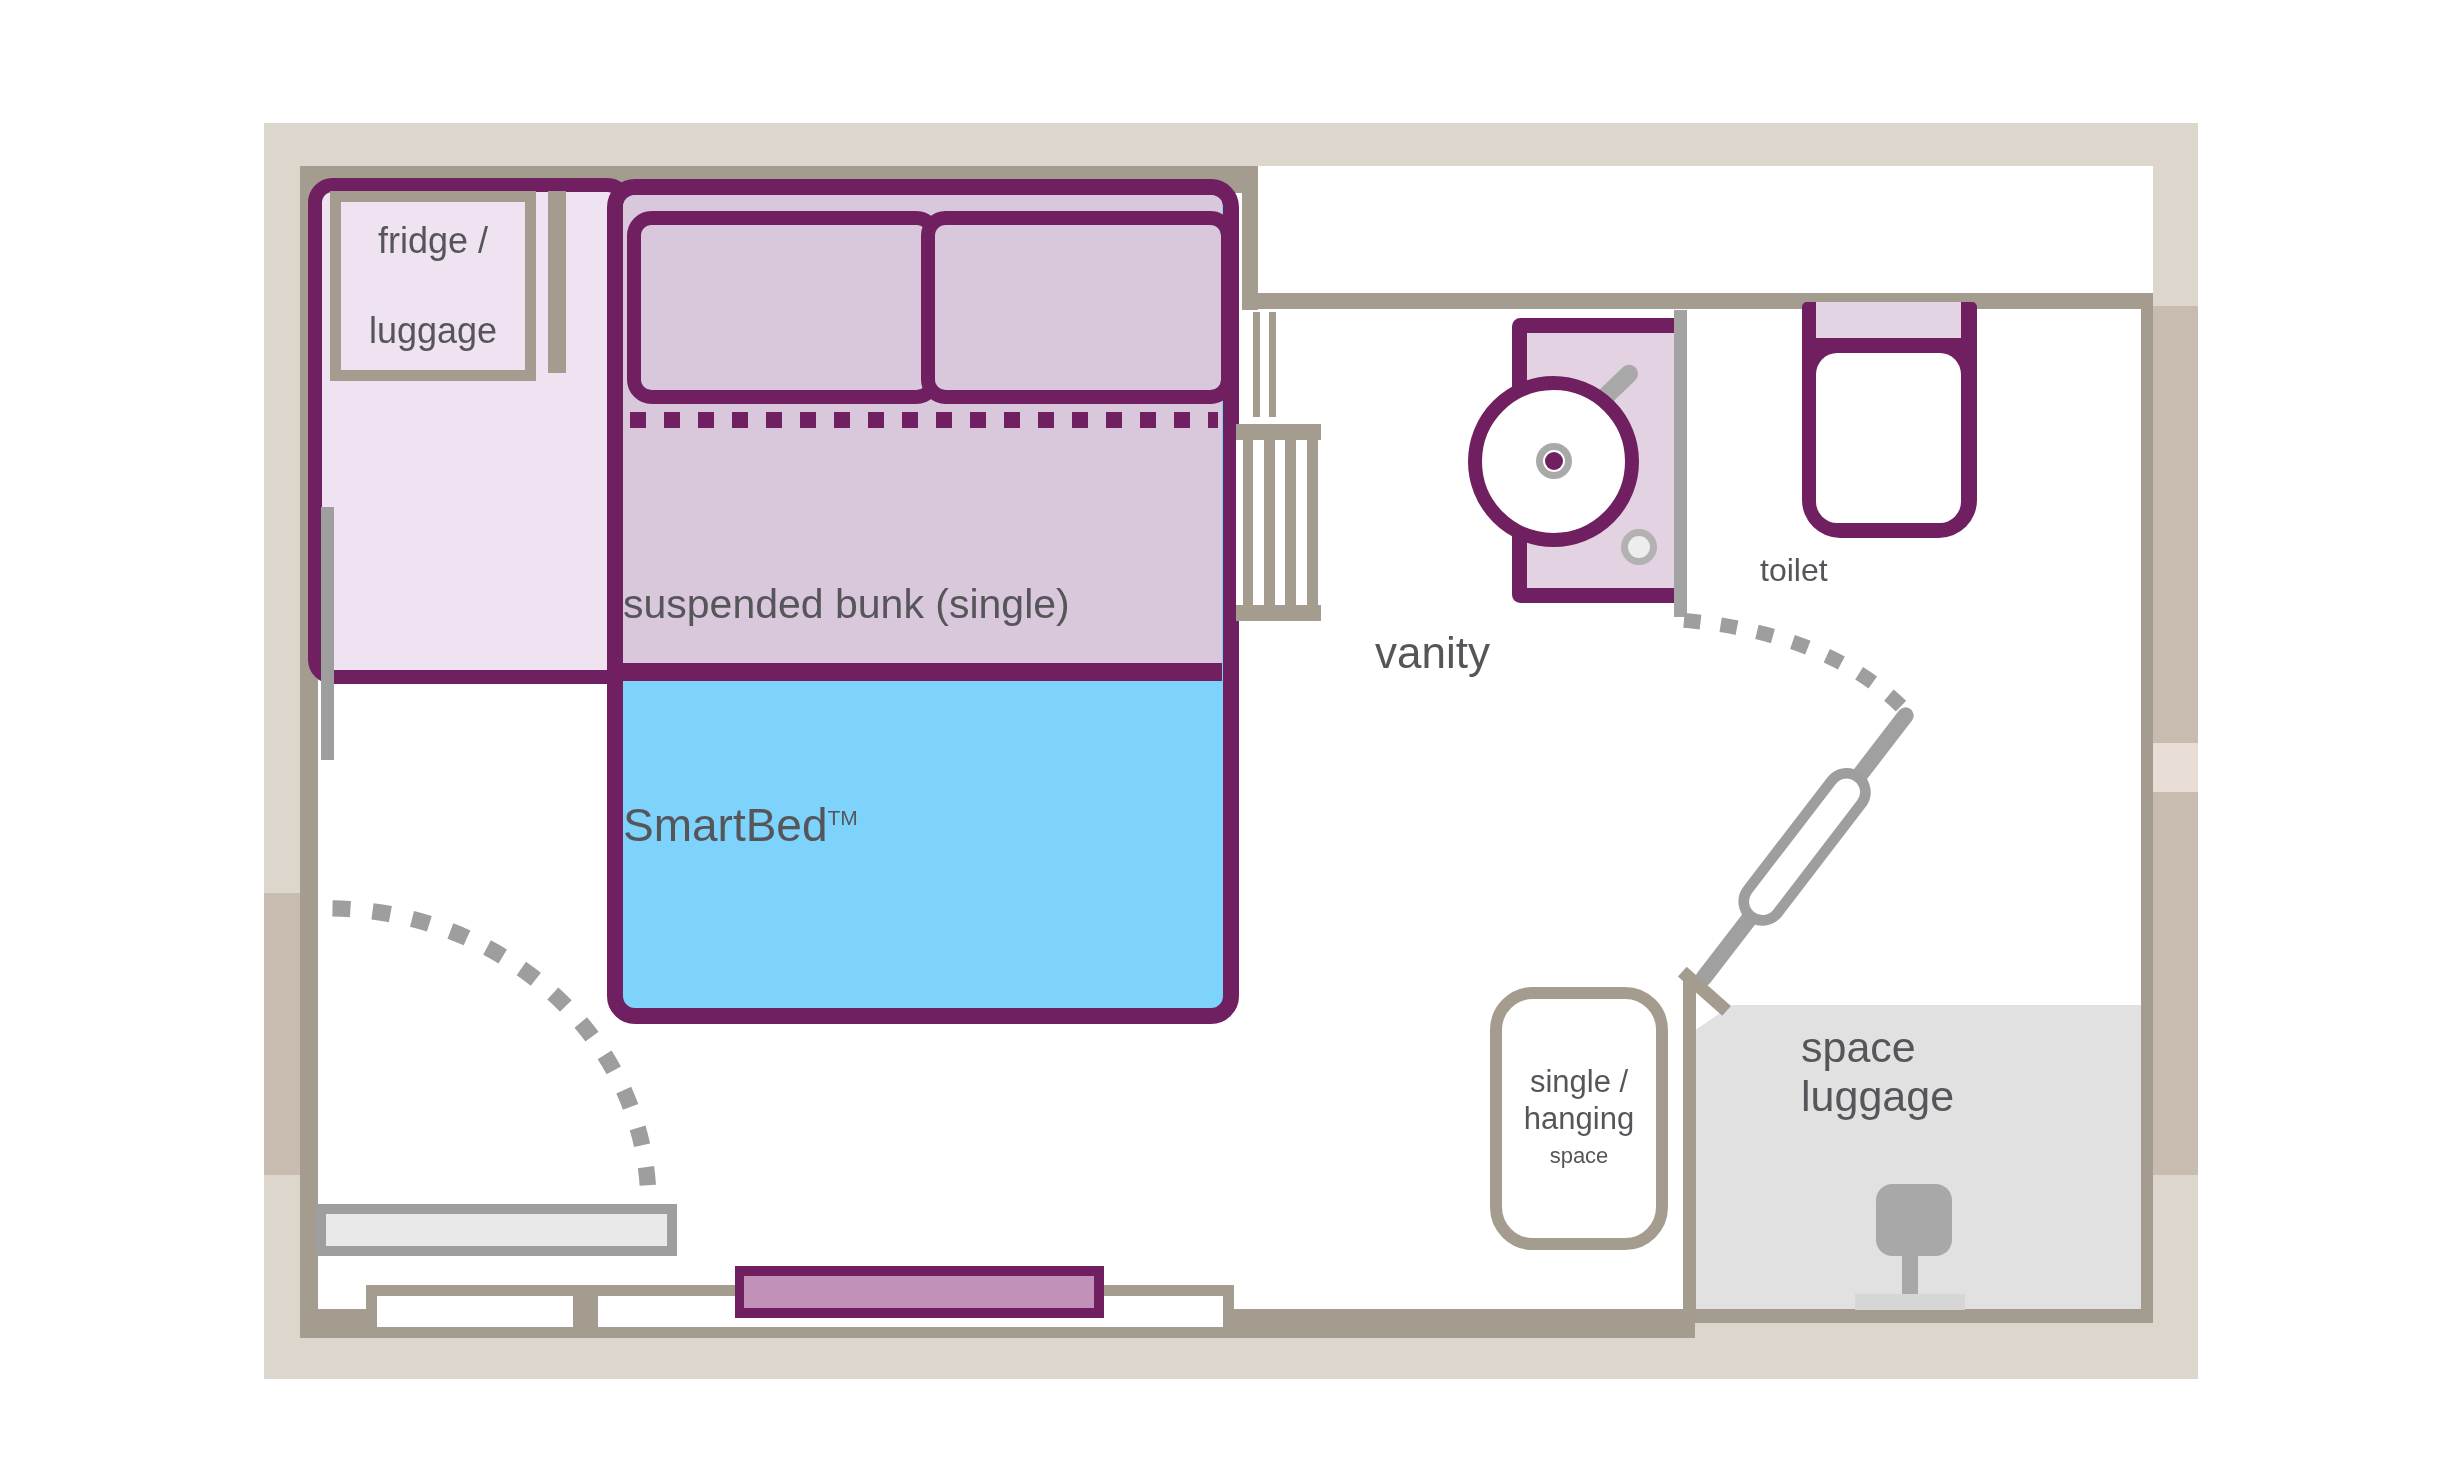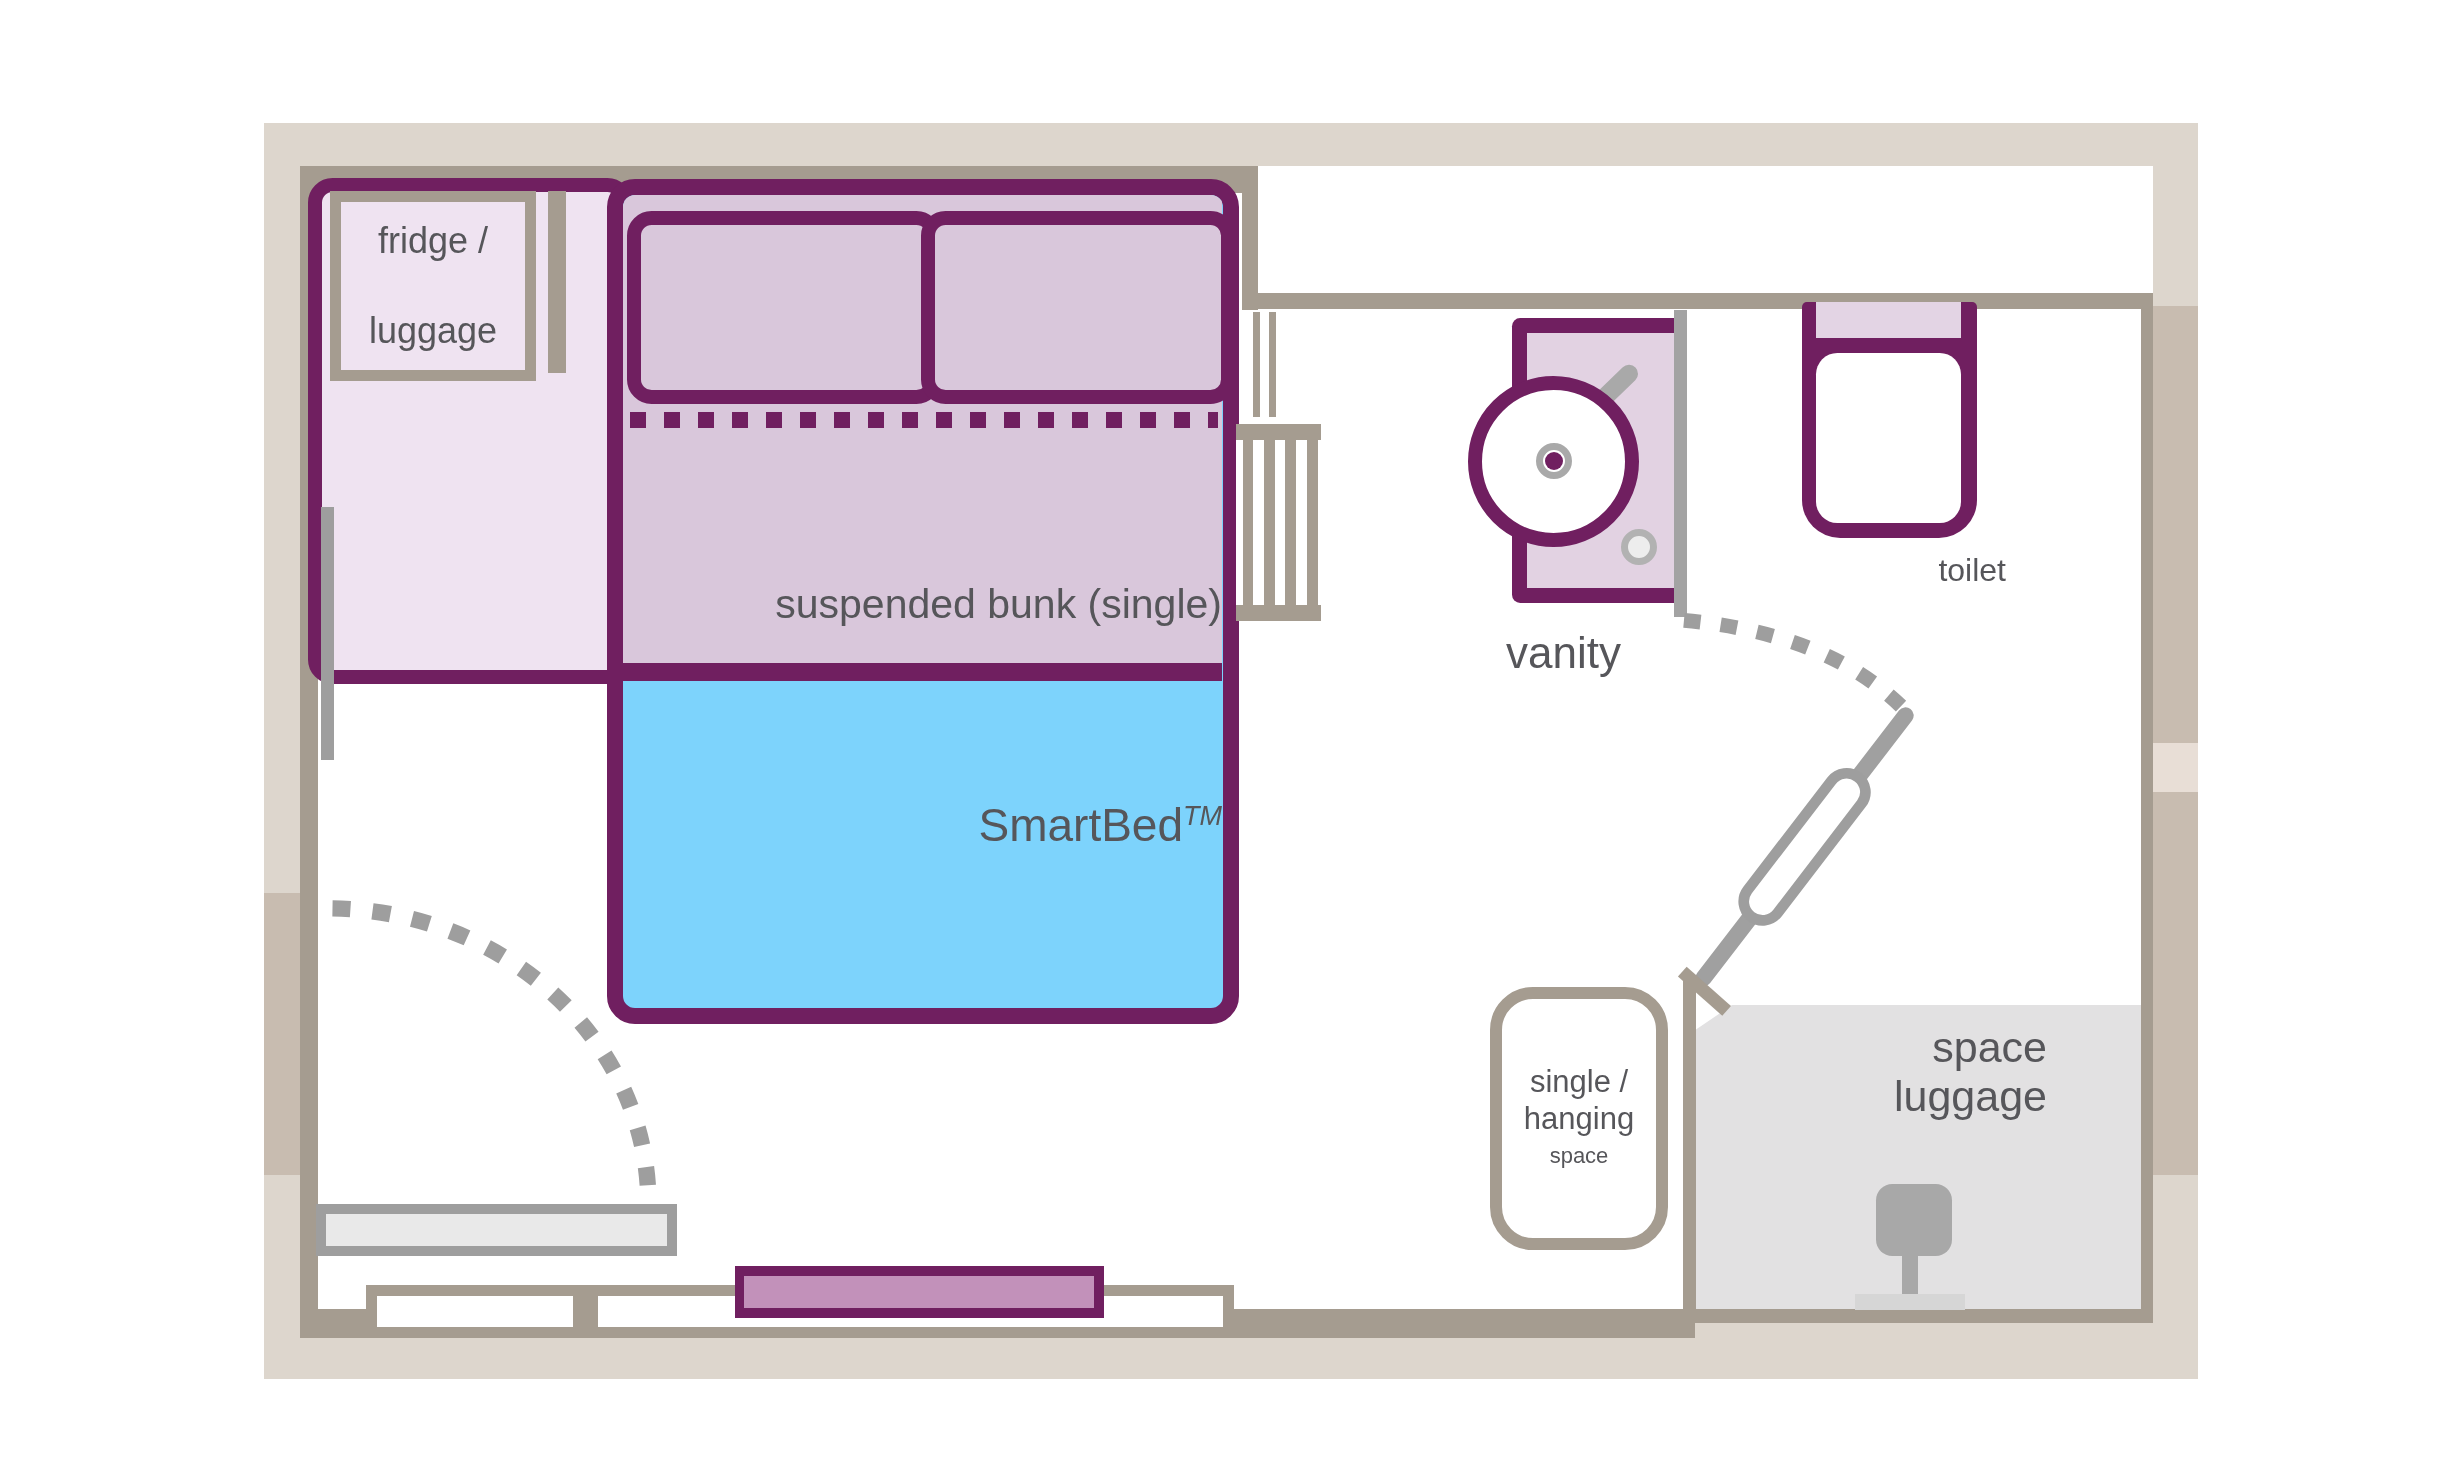--- a/index.html
+++ b/index.html
@@ -6,21 +6,21 @@
   .page{position:relative;width:2462px;height:1477px;background:#ffffff;overflow:hidden;
         font-family:"Liberation Sans",sans-serif;}
   .abs{position:absolute;box-sizing:border-box;}
   
   .frame{background:#ddd6cd;}
   .frame-dark{background:#c8bcb0;}
   .frame-notch{background:#e8ded6;}
   .wall{background:#a59c90;}
   .gray-fix{background:#9e9e9e;}
   .purple{background:#701f60;}
-  .lbl{position:absolute;box-sizing:border-box;color:#56565a;text-align:right;
+  .lbl{position:absolute;box-sizing:border-box;color:#56565a;text-align:left;
        font-family:"Liberation Sans",sans-serif;gap:36px;}
   .closet-fill{background:#efe3f1;}
   .bed{background:#7dd3fc;border:16.4px solid #701f60;border-radius:28px;overflow:hidden;}
   .pillow{position:absolute;border:14.8px solid #701f60;border-radius:24.6px;background:#d9c7db;}
   .dotline{position:absolute;background:repeating-linear-gradient(90deg,#701f60 0 16.4px,transparent 16.4px 34px);}
   .ladder-slat{position:absolute;top:0;bottom:0;width:10.7px;background:#a59c90;}
 </style>
 </head>
 <body>
 
@@ -53,21 +53,21 @@
   <div class="abs gray-fix" style="left:321px;top:507px;width:13px;height:253px;"></div>
 
   <div class="abs bed" style="left:607px;top:179px;width:632px;height:845px;">
     <div class="abs" style="left:0;top:0;width:599px;height:468px;background:#d9c7db;"></div>
     <div class="pillow" style="left:4.1px;top:15.6px;width:286px;height:165px;"></div>
     <div class="pillow" style="left:298px;top:15.6px;width:286px;height:165px;"></div>
     <div class="dotline" style="left:6.6px;top:217px;width:588px;height:16.4px;"></div>
     <div class="abs purple" style="left:0;top:468px;width:599px;height:18px;"></div>
     <div class="lbl" style="left:0;top:386px;width:599px;font-size:41px;">suspended bunk (single)</div>
     <div class="lbl" style="left:0;top:603px;width:599px;font-size:46px;">
-      <span>SmartBed</span><sup style="font-size:27px;font-style:italic;">TM</sup>
+      <span>SmartBed</span><sup style="font-size:21px;">TM</sup>
     </div>
   </div>
 
   <div class="abs" style="left:1253px;top:312px;width:23px;height:105px;background:#fff;border-left:7.4px solid #a59c90;border-right:7.4px solid #a59c90;"></div>
   <div class="abs" style="left:1236px;top:424px;width:85px;height:197px;background:#fff;border-top:16.4px solid #a59c90;border-bottom:16.4px solid #a59c90;">
     <div class="ladder-slat" style="left:6.6px;"></div>
     <div class="ladder-slat" style="left:28px;"></div>
     <div class="ladder-slat" style="left:49px;"></div>
     <div class="ladder-slat" style="left:71px;"></div>
   </div>

